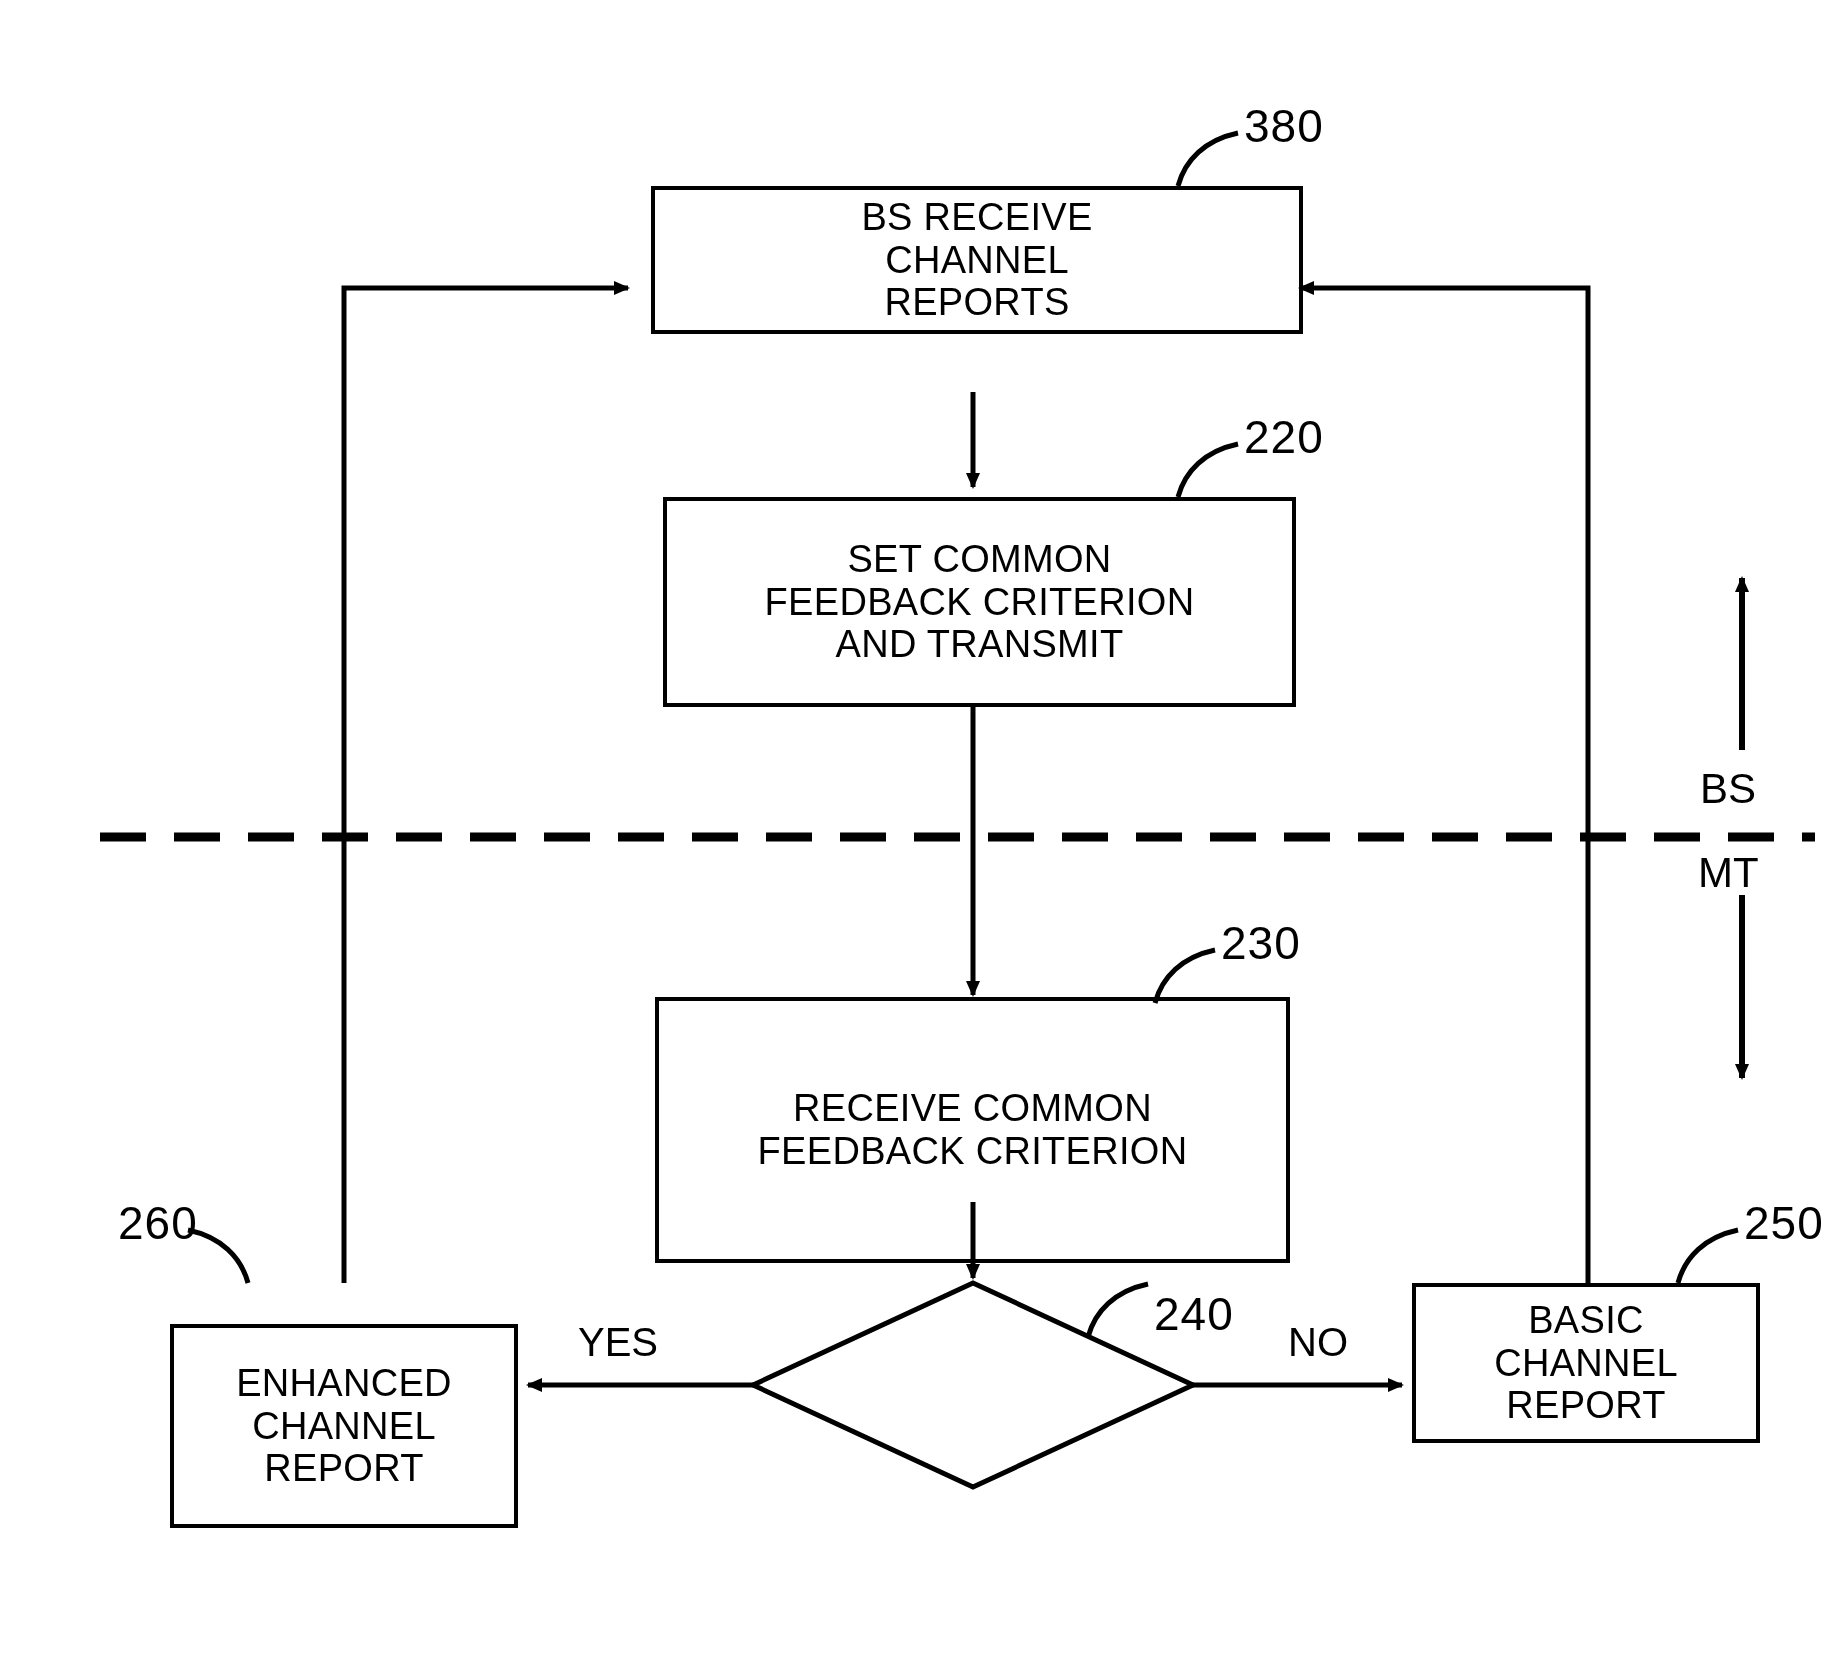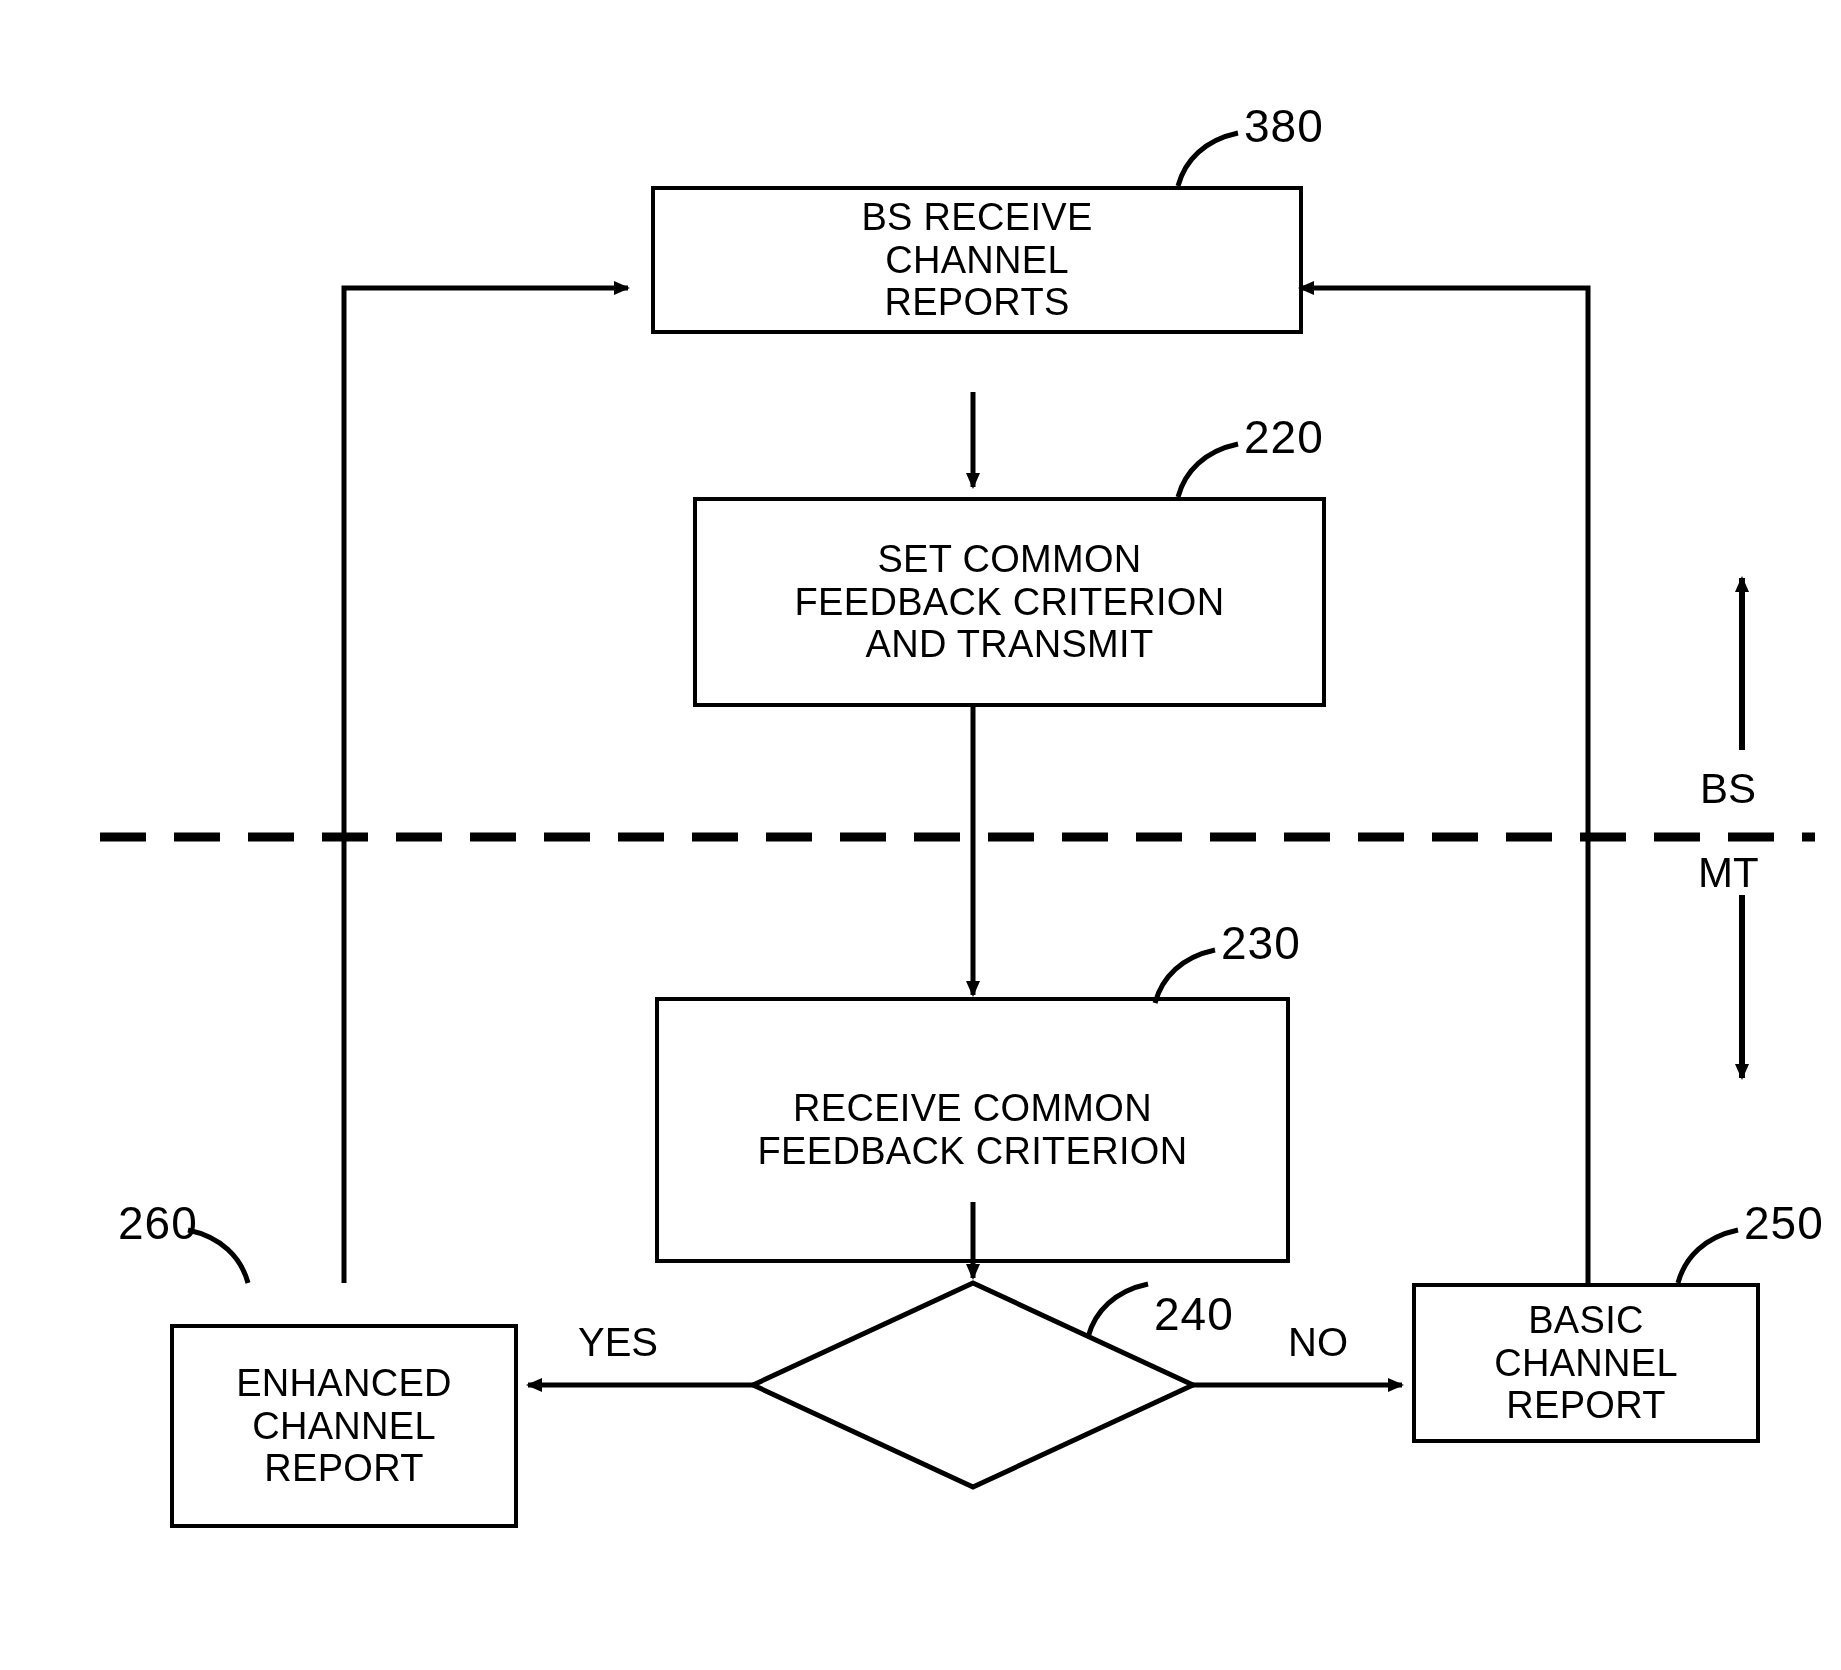--- a/index.html
+++ b/index.html
@@ -152,21 +152,21 @@
       <path d="M 248,1283 C 241,1257 221,1237 188,1230" fill="none" stroke="#000" stroke-width="5"></path>
     </g>
   </svg>
 
   <div class="node proc" style="left:638px; top:186px; width:652px; height:148px;margin-left:13px;">
     <span class="txt">BS RECEIVE
 CHANNEL
 REPORTS</span>
   </div>
 
-  <div class="node proc" style="left:693px; top:497px; width:633px; height:210px;">
+  <div class="node proc" style="left:663px; top:497px; width:633px; height:210px;">
     <span class="txt">SET COMMON
 FEEDBACK CRITERION
 AND TRANSMIT</span>
   </div>
 
   <div class="node proc" style="left:655px; top:997px; width:635px; height:266px;">
     <span class="txt">RECEIVE COMMON
 FEEDBACK CRITERION</span>
   </div>
 

